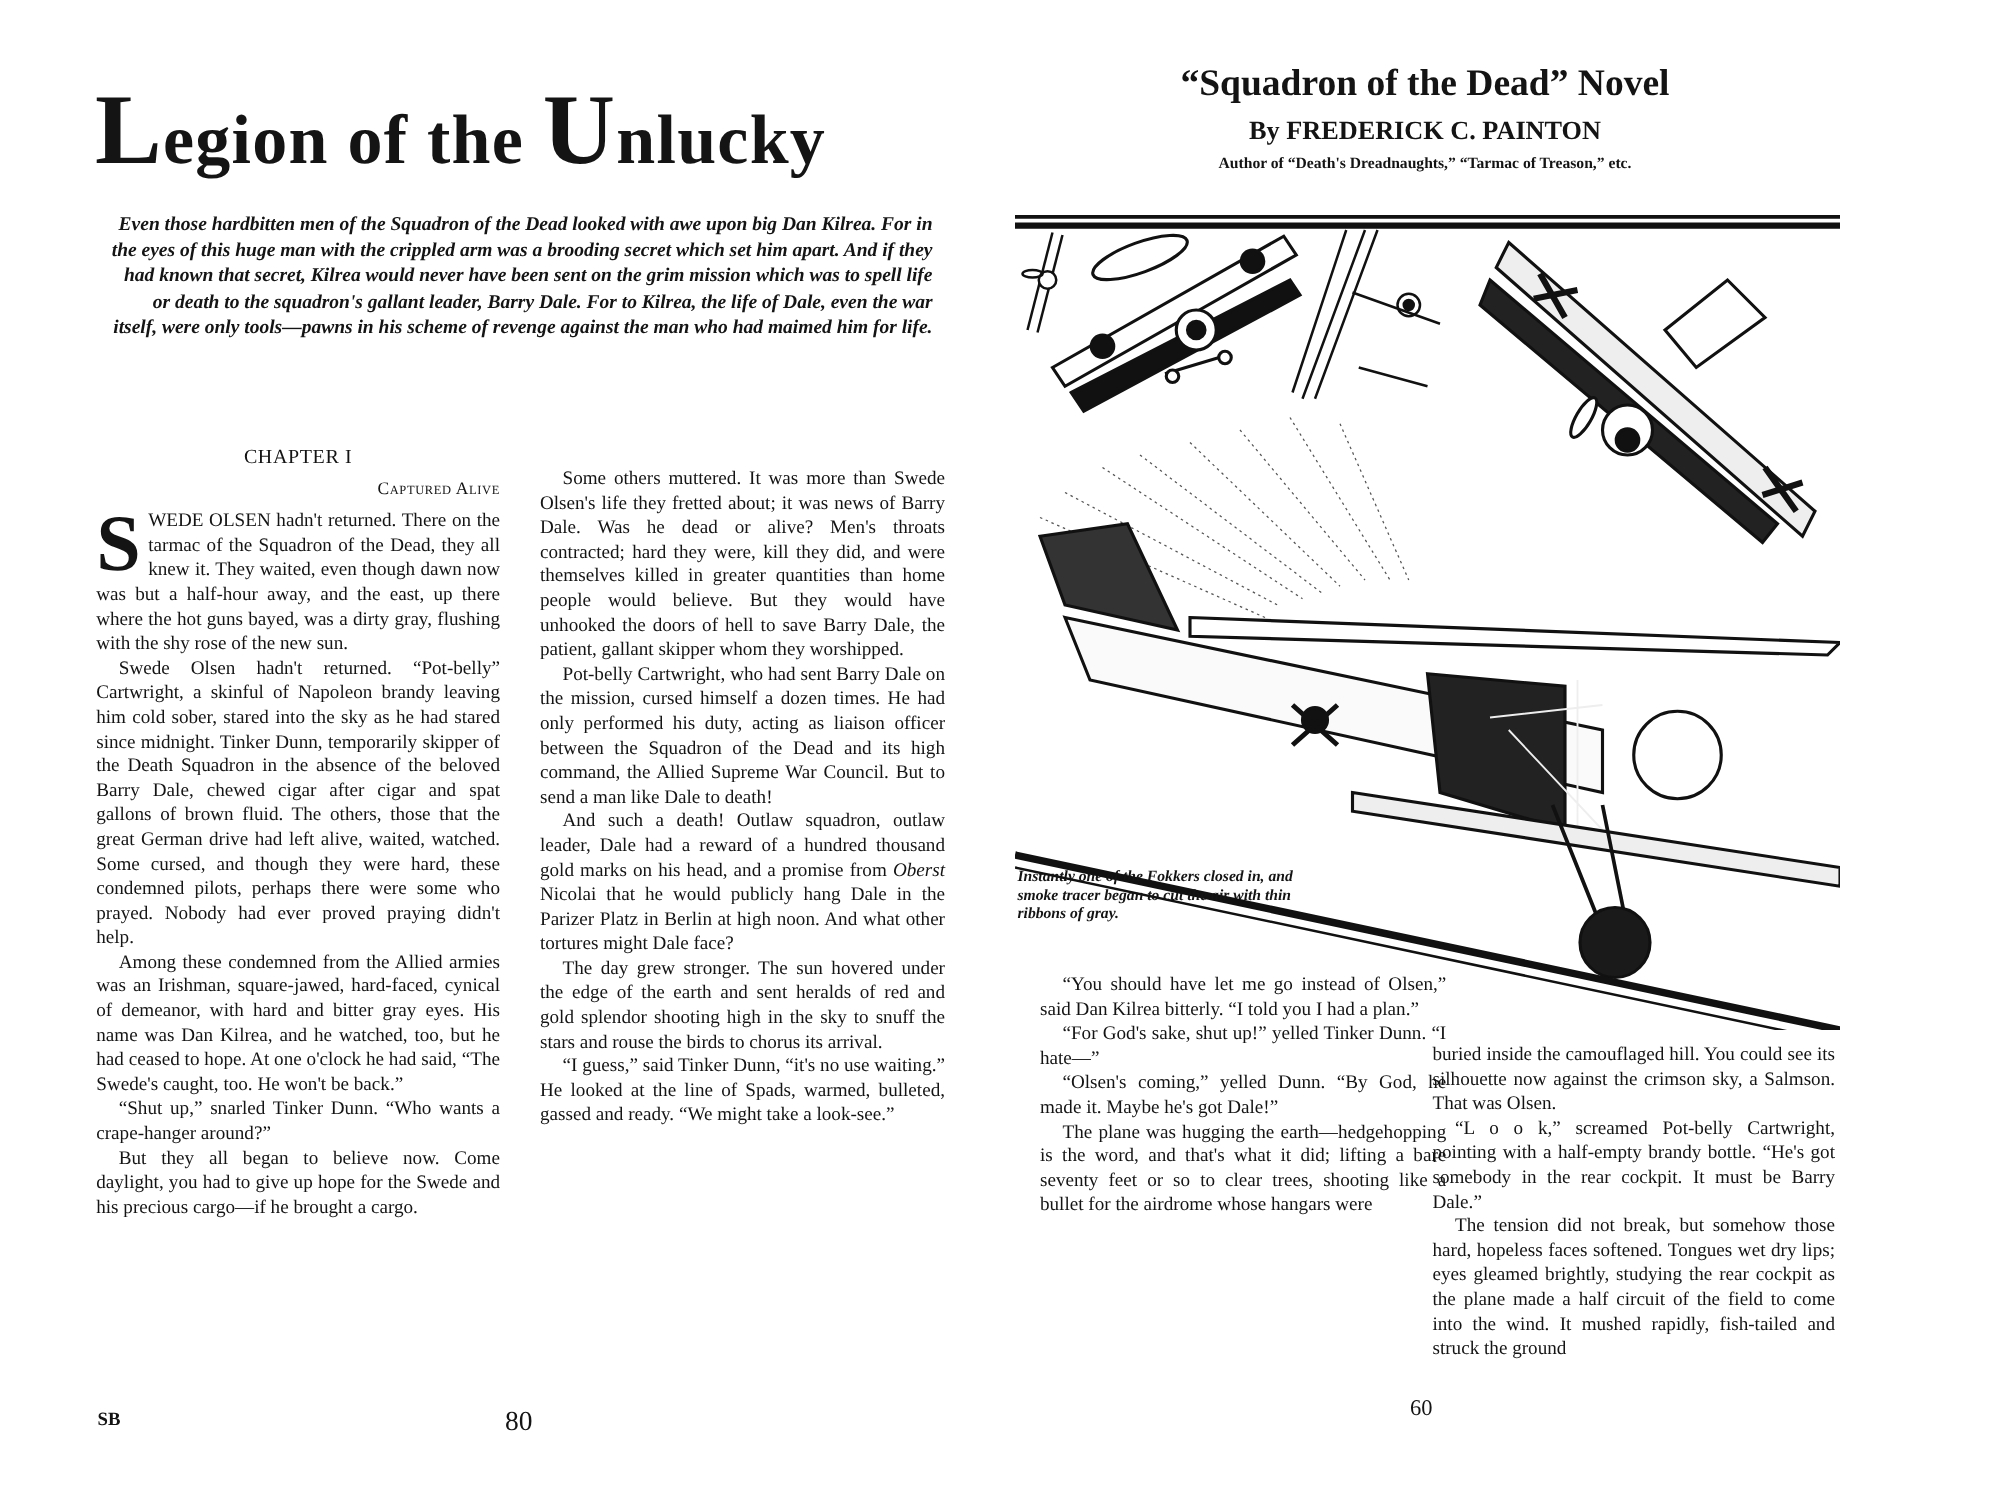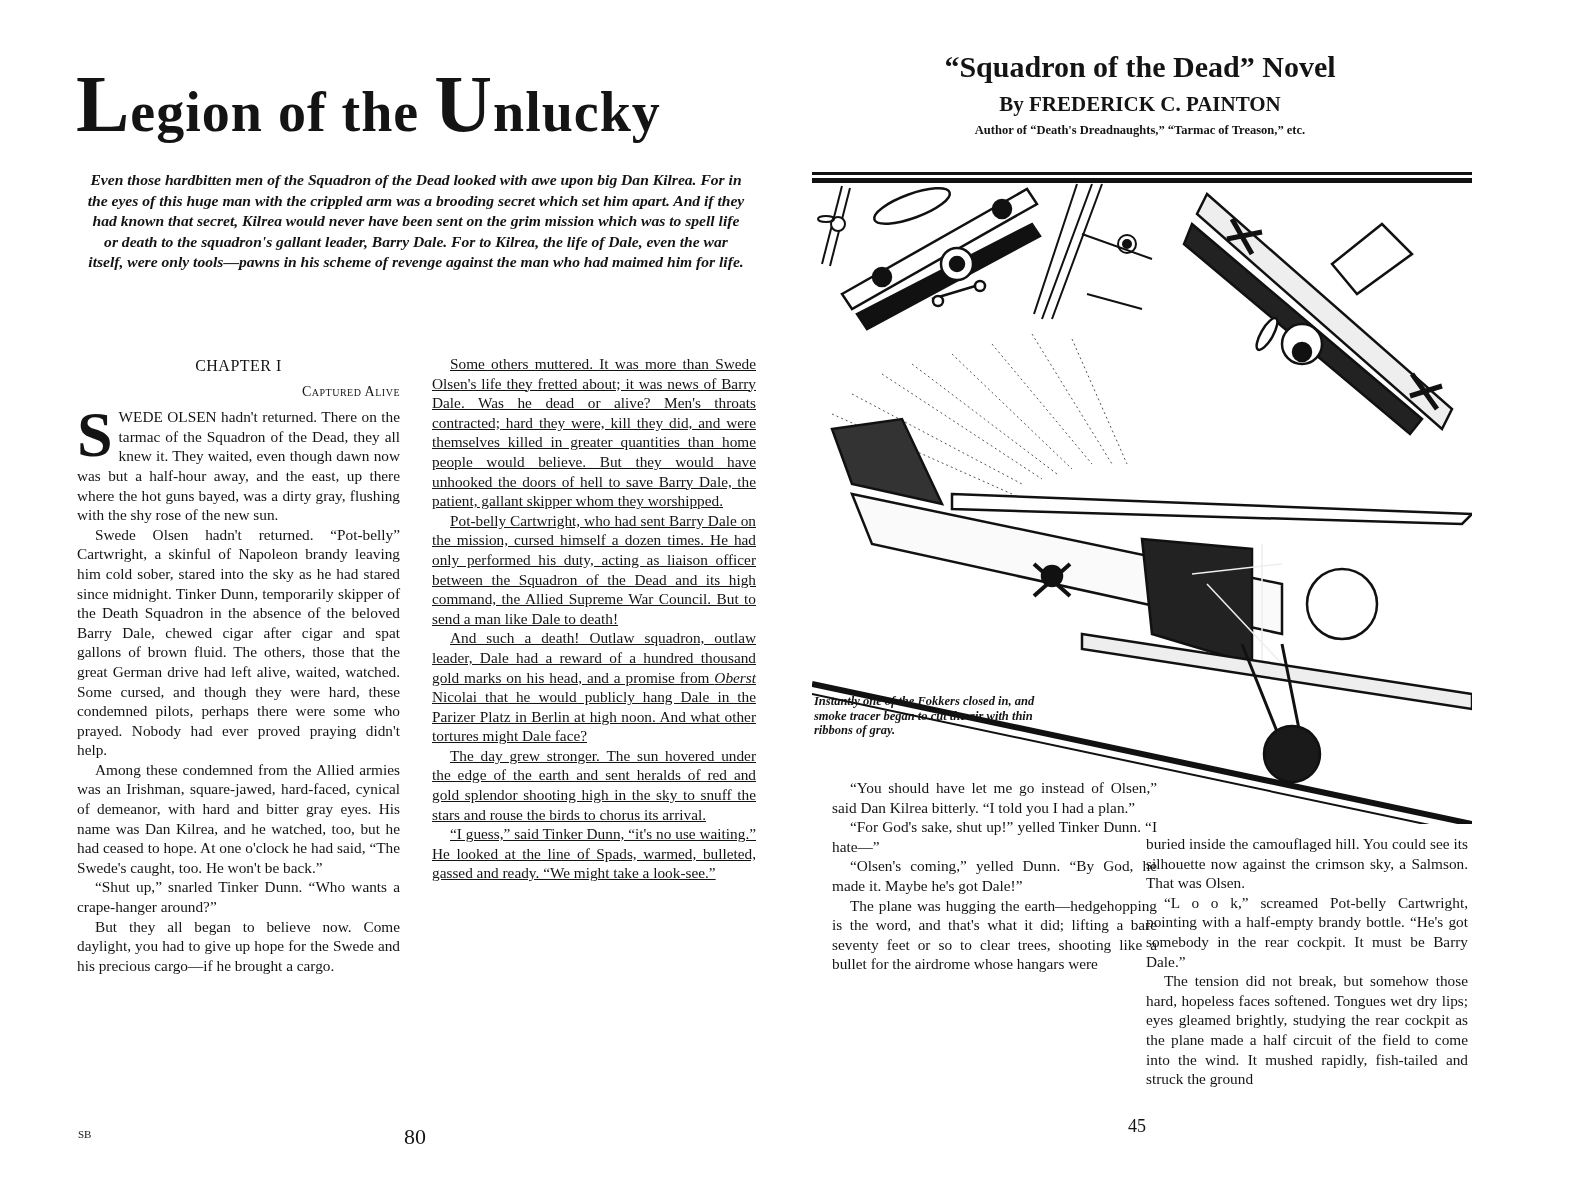--- a/index.html
+++ b/index.html
@@ -2,33 +2,33 @@
 <html><head>
 <meta charset="utf-8">
 <style>
   html, body { margin:0; padding:0; background:#fff; }
   body { width:1594px; height:1200px; position:relative; overflow:hidden; color:#141414;
          font-family:"Liberation Serif","DejaVu Serif",serif; }
   .abs { position:absolute; }
   
   #title { left:76px; top:64px; width:680px; font-size:56px; font-weight:bold; letter-spacing:1px; white-space:nowrap; line-height:1; }
   #title .big { font-size:80px; }
-  #intro { left:86px; top:170px; width:660px; text-align:center; font-style:italic; font-weight:bold;
+  #intro { left:86px; top:170px; width:660px; text-align:right; font-style:italic; font-weight:bold;
            font-size:15.6px; line-height:20.6px; }
   .col { font-size:15.3px; line-height:19.6px; text-align:justify; }
   .col p { margin:0; text-indent:18px; }
   .col p.noind { text-indent:0; }
   #colA { left:77px; top:356px; width:323px; }
-  #colB { left:432px; top:354px; width:324px;text-decoration:underline; }
+  #colB { left:432px; top:373px; width:324px; }
   #colC { left:802px; top:778px; width:325px;margin-left:30px; }
   #colD { left:1146px; top:834px; width:322px; }
   .chap { text-align:center; font-size:16px; margin:0 0 6px 0; letter-spacing:0.5px; }
   .sub { text-align:right; font-size:14px; font-variant:small-caps; margin:0 0 6px 0; letter-spacing:0.5px; }
   .dropcap { float:left; font-size:64px; line-height:52px; font-weight:bold; margin:2px 6px 0 0; }
-  #folioL { left:78px; top:1128px; font-size:11px; font-weight:normal; }
+  #folioL { left:78px; top:1128px; font-size:15px; font-weight:bold; }
   #pgL { left:404px; top:1124px; font-size:22px; }
   #pgR { left:1128px; top:1116px; font-size:18px; }
   
   #rhead { left:900px; top:52px; width:480px; text-align:center; }
   #series { font-size:30px; font-weight:bold; line-height:30px; }
   #byline { font-size:21px; font-weight:bold; margin-top:10px; }
   #author { font-size:12.5px; font-weight:bold; margin-top:6px; }
   #illus { left:812px; top:164px; width:660px; height:660px; }
   #caption { left:814px; top:694px; width:240px; font-style:italic; font-weight:bold; font-size:12.5px; line-height:14.5px; }
 </style>
@@ -146,13 +146,13 @@
   <p>“Olsen's coming,” yelled Dunn. “By God, he made it. Maybe he's got Dale!”</p>
   <p>The plane was hugging the earth—hedgehopping is the word, and that's what it did; lifting a bare seventy feet or so to clear trees, shooting like a bullet for the airdrome whose hangars were</p>
 </div>
 
 <div id="colD" class="abs col">
   <p class="noind">buried inside the camouflaged hill. You could see its silhouette now against the crimson sky, a Salmson. That was Olsen.</p>
   <p>“L o o k,” screamed Pot-belly Cartwright, pointing with a half-empty brandy bottle. “He's got somebody in the rear cockpit. It must be Barry Dale.”</p>
   <p>The tension did not break, but somehow those hard, hopeless faces softened. Tongues wet dry lips; eyes gleamed brightly, studying the rear cockpit as the plane made a half circuit of the field to come into the wind. It mushed rapidly, fish-tailed and struck the ground</p>
 </div>
 
-<div id="pgR" class="abs">45</div>
+<div id="pgR" class="abs">60</div>
 
 </body></html>

